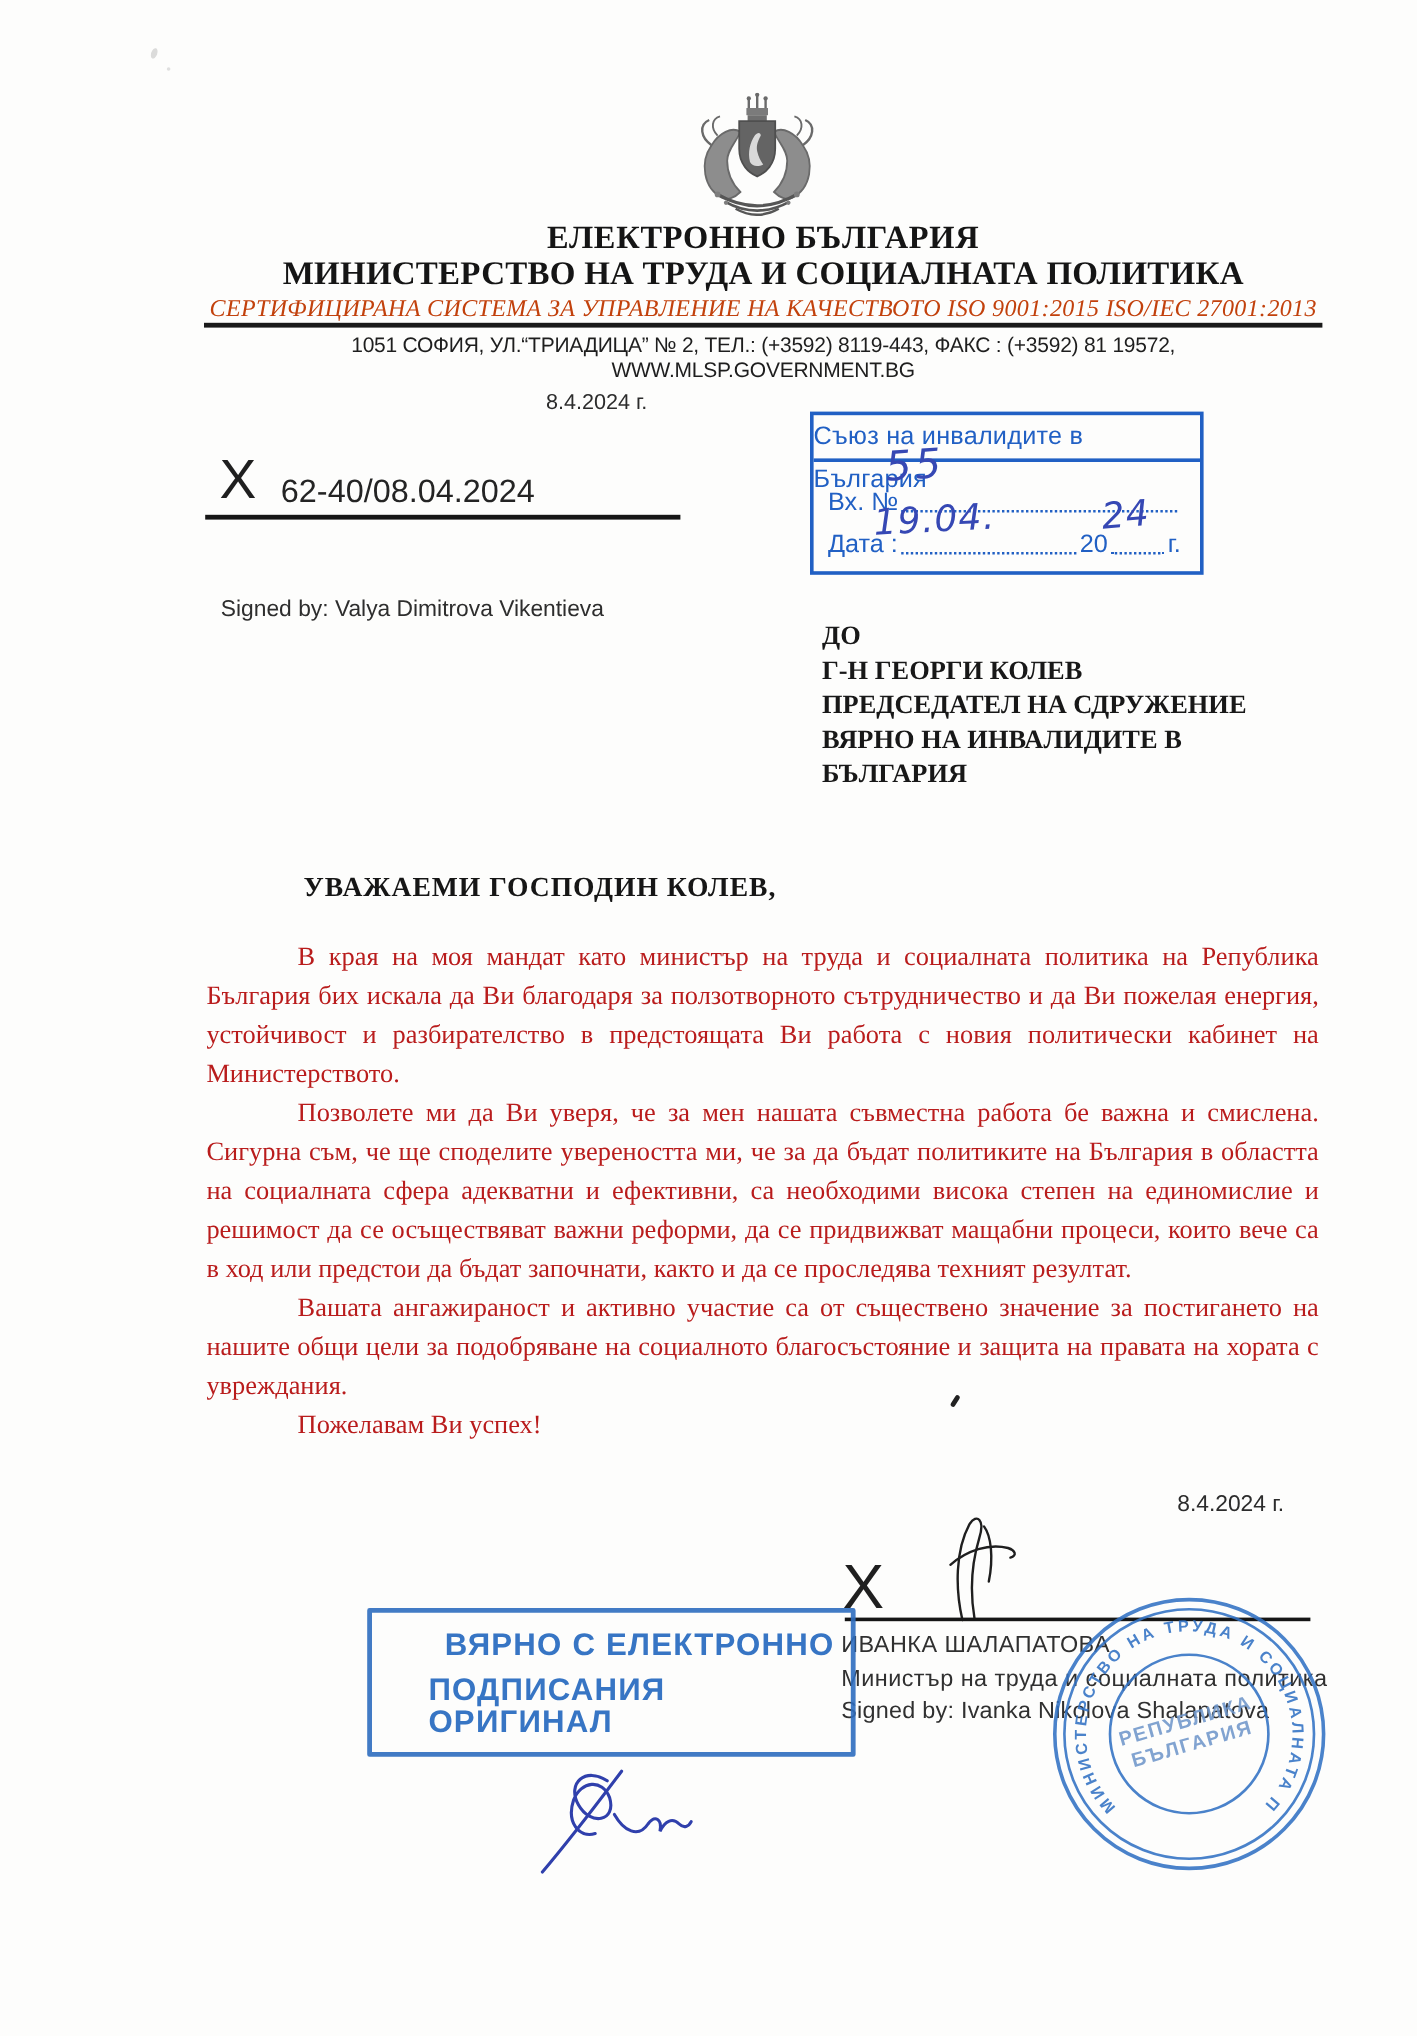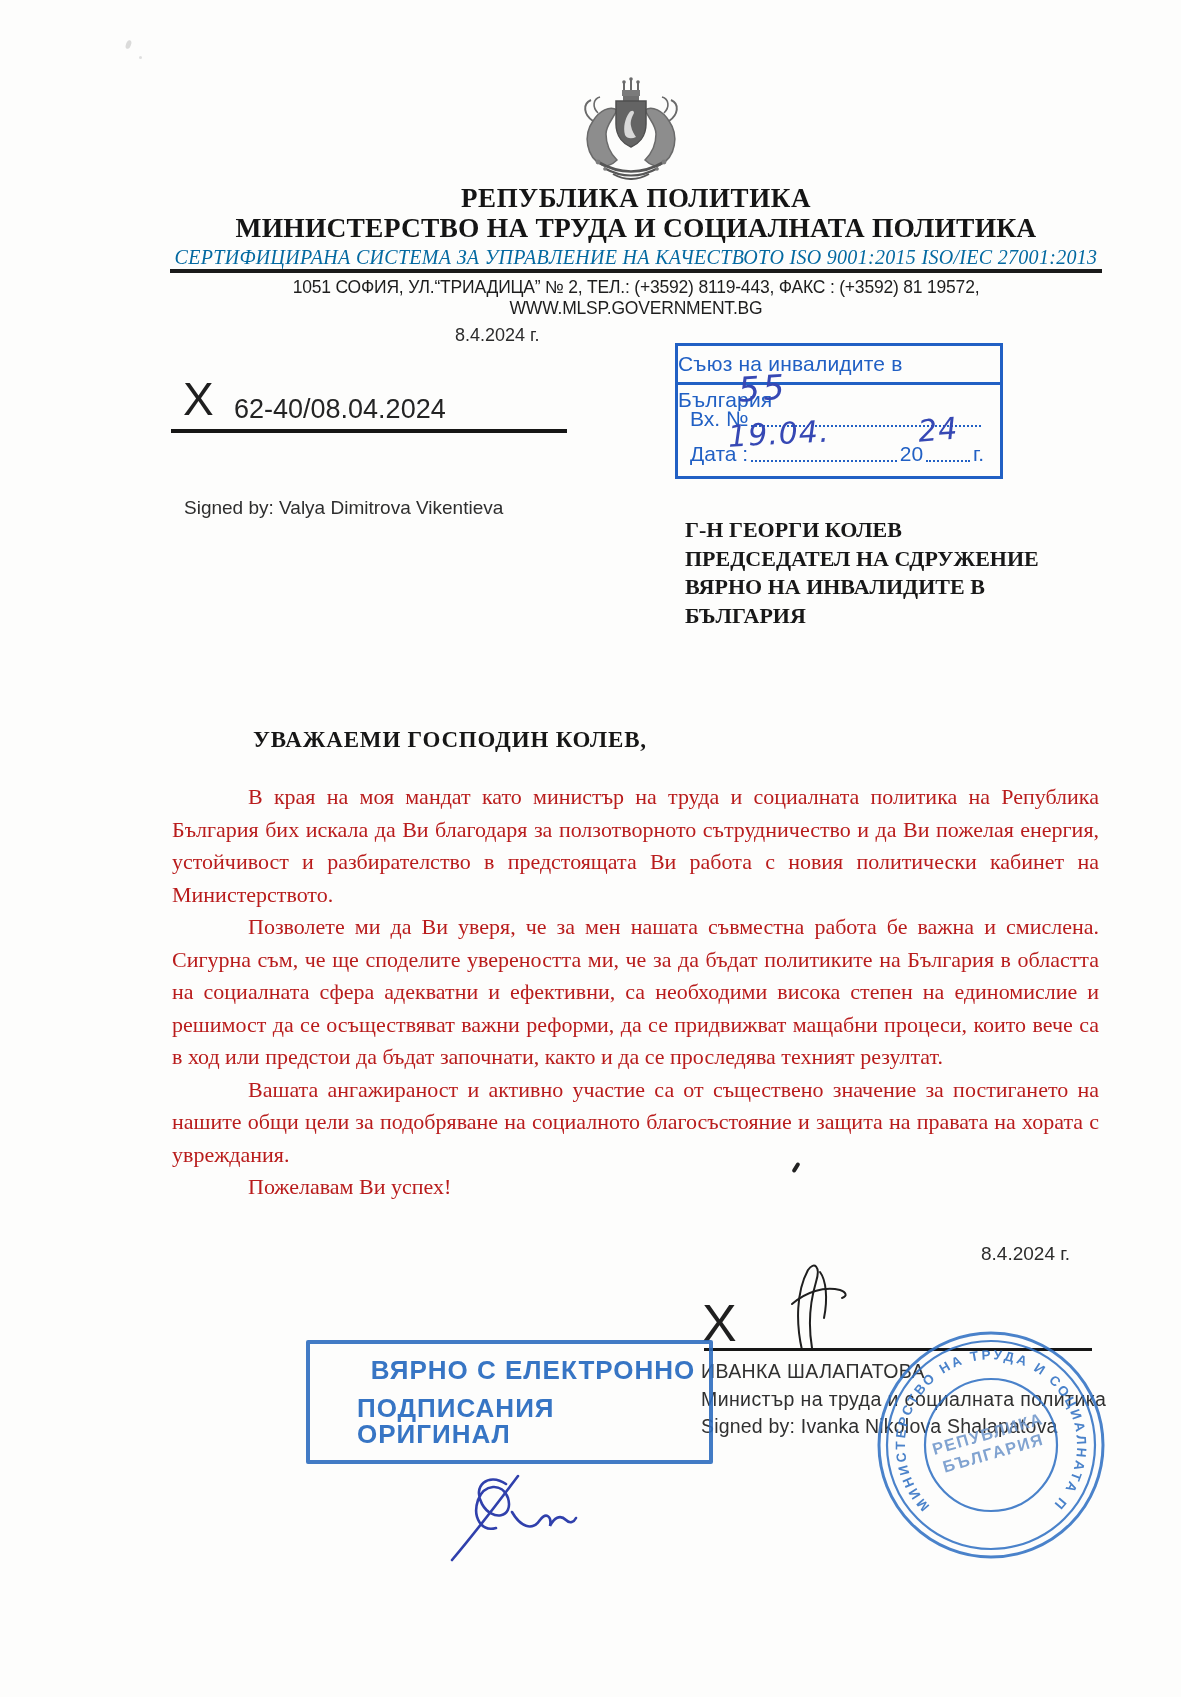--- a/index.html
+++ b/index.html
@@ -7,21 +7,21 @@
     position:relative;width:1181px;height:1697px;margin:0 auto;
     background:#fdfdfc;overflow:hidden;
     font-family:"Liberation Serif","DejaVu Serif",serif;color:#1b1b1b;
   }
   .abs{position:absolute;}
   
   .hdr-center{left:170px;width:932px;text-align:center;}
   .coat{left:572px;top:77px;width:118px;height:103px;}
   .h-republic{top:183px;font-size:27px;font-weight:bold;letter-spacing:.6px;color:#151515;}
   .h-ministry{top:212px;font-size:27.5px;font-weight:bold;letter-spacing:.2px;color:#151515;}
-  .h-cert{top:246px;font-size:20px;font-style:italic;letter-spacing:.3px;color:#0369a1;}
+  .h-cert{top:246px;font-size:20px;font-style:italic;letter-spacing:.3px;color:#c2410c;}
   .h-rule{left:170px;top:269px;width:932px;height:3.5px;background:#1a1a1a;}
   .h-address{top:277px;font-size:17.5px;letter-spacing:-.2px;font-family:"Liberation Sans","DejaVu Sans",sans-serif;color:#1e1e1e;}
   
   .date-top{left:455px;top:325px;font-size:18px;font-family:"Liberation Sans","DejaVu Sans",sans-serif;color:#2c2c2c;}
   .ref-x{left:183px;top:372px;font-size:46px;font-family:"Liberation Sans","DejaVu Sans",sans-serif;color:#1f1f1f;}
   .ref-num{left:234px;top:394px;font-size:27px;font-family:"Liberation Sans","DejaVu Sans",sans-serif;color:#242424;}
   .ref-line{left:171px;top:429px;width:396px;height:4px;background:#161616;}
   .signedby1{left:184px;top:497px;font-size:19px;font-family:"Liberation Sans","DejaVu Sans",sans-serif;color:#2e2e2e;}
   
   .entry-stamp{left:675px;top:343px;width:322px;height:130px;border:3px solid #2160c4;color:#2160c4;
@@ -99,21 +99,21 @@
         <path d="M32 91 Q59 106 86 91" stroke="#565656" stroke-width="2.2"></path>
         <path d="M41 97 Q59 107 77 97" stroke="#565656" stroke-width="2"></path>
         <circle cx="26" cy="85" r="2.4" fill="#7d7d7d" stroke="none"></circle>
         <circle cx="92" cy="85" r="2.4" fill="#7d7d7d" stroke="none"></circle>
         <circle cx="33" cy="92" r="1.8" fill="#7d7d7d" stroke="none"></circle>
         <circle cx="85" cy="92" r="1.8" fill="#7d7d7d" stroke="none"></circle>
       </g>
     </svg>
   </div>
 
-  <div class="abs hdr-center h-republic">РЕПУБЛИКА ПОЛИТИКА</div>
+  <div class="abs hdr-center h-republic">ЕЛЕКТРОННО БЪЛГАРИЯ</div>
   <div class="abs hdr-center h-ministry">МИНИСТЕРСТВО НА ТРУДА И СОЦИАЛНАТА ПОЛИТИКА</div>
   <div class="abs hdr-center h-cert">СЕРТИФИЦИРАНА СИСТЕМА ЗА УПРАВЛЕНИЕ НА КАЧЕСТВОТО  ISO 9001:2015   ISO/IEC 27001:2013</div>
   <div class="abs h-rule"></div>
   <div class="abs hdr-center h-address">1051 СОФИЯ, УЛ.“ТРИАДИЦА” № 2, ТЕЛ.: (+3592) 8119-443, ФАКС : (+3592) 81 19572, WWW.MLSP.GOVERNMENT.BG</div>
 
   <div class="abs date-top">8.4.2024 г.</div>
   <div class="abs ref-x">X</div>
   <div class="abs ref-num">62-40/08.04.2024</div>
   <div class="abs ref-line"></div>
   <div class="abs signedby1">Signed by: Valya Dimitrova Vikentieva</div>
@@ -130,20 +130,21 @@
       <span>20</span>
       <span class="leader short"></span>
       <span>г.</span>
     </div>
     <span class="hand hand-55">55</span>
     <span class="hand hand-date">19.04.</span>
     <span class="hand hand-year">24</span>
   </div>
 
   <div class="abs recipient">
+    <div>ДО</div>
     <div>Г-Н ГЕОРГИ КОЛЕВ</div>
     <div>ПРЕДСЕДАТЕЛ НА СДРУЖЕНИЕ</div>
     <div>ВЯРНО НА ИНВАЛИДИТЕ В</div>
     <div>БЪЛГАРИЯ</div>
   </div>
 
   <div class="abs salutation">УВАЖАЕМИ ГОСПОДИН КОЛЕВ,</div>
   <div class="abs body-text">
     <p>В края на моя мандат като министър на труда и социалната политика на Република България бих искала да Ви благодаря за ползотворното сътрудничество и да Ви пожелая енергия, устойчивост и разбирателство в предстоящата Ви работа с новия политически кабинет на Министерството.</p>
     <p>Позволете ми да Ви уверя, че за мен нашата съвместна работа бе важна и смислена. Сигурна съм, че ще споделите увереността ми, че за да бъдат политиките на България в областта на социалната сфера адекватни и ефективни, са необходими висока степен на единомислие и решимост да се осъществяват важни реформи, да се придвижват мащабни процеси, които вече са в ход или предстои да бъдат започнати, както и да се проследява техният резултат.</p>

